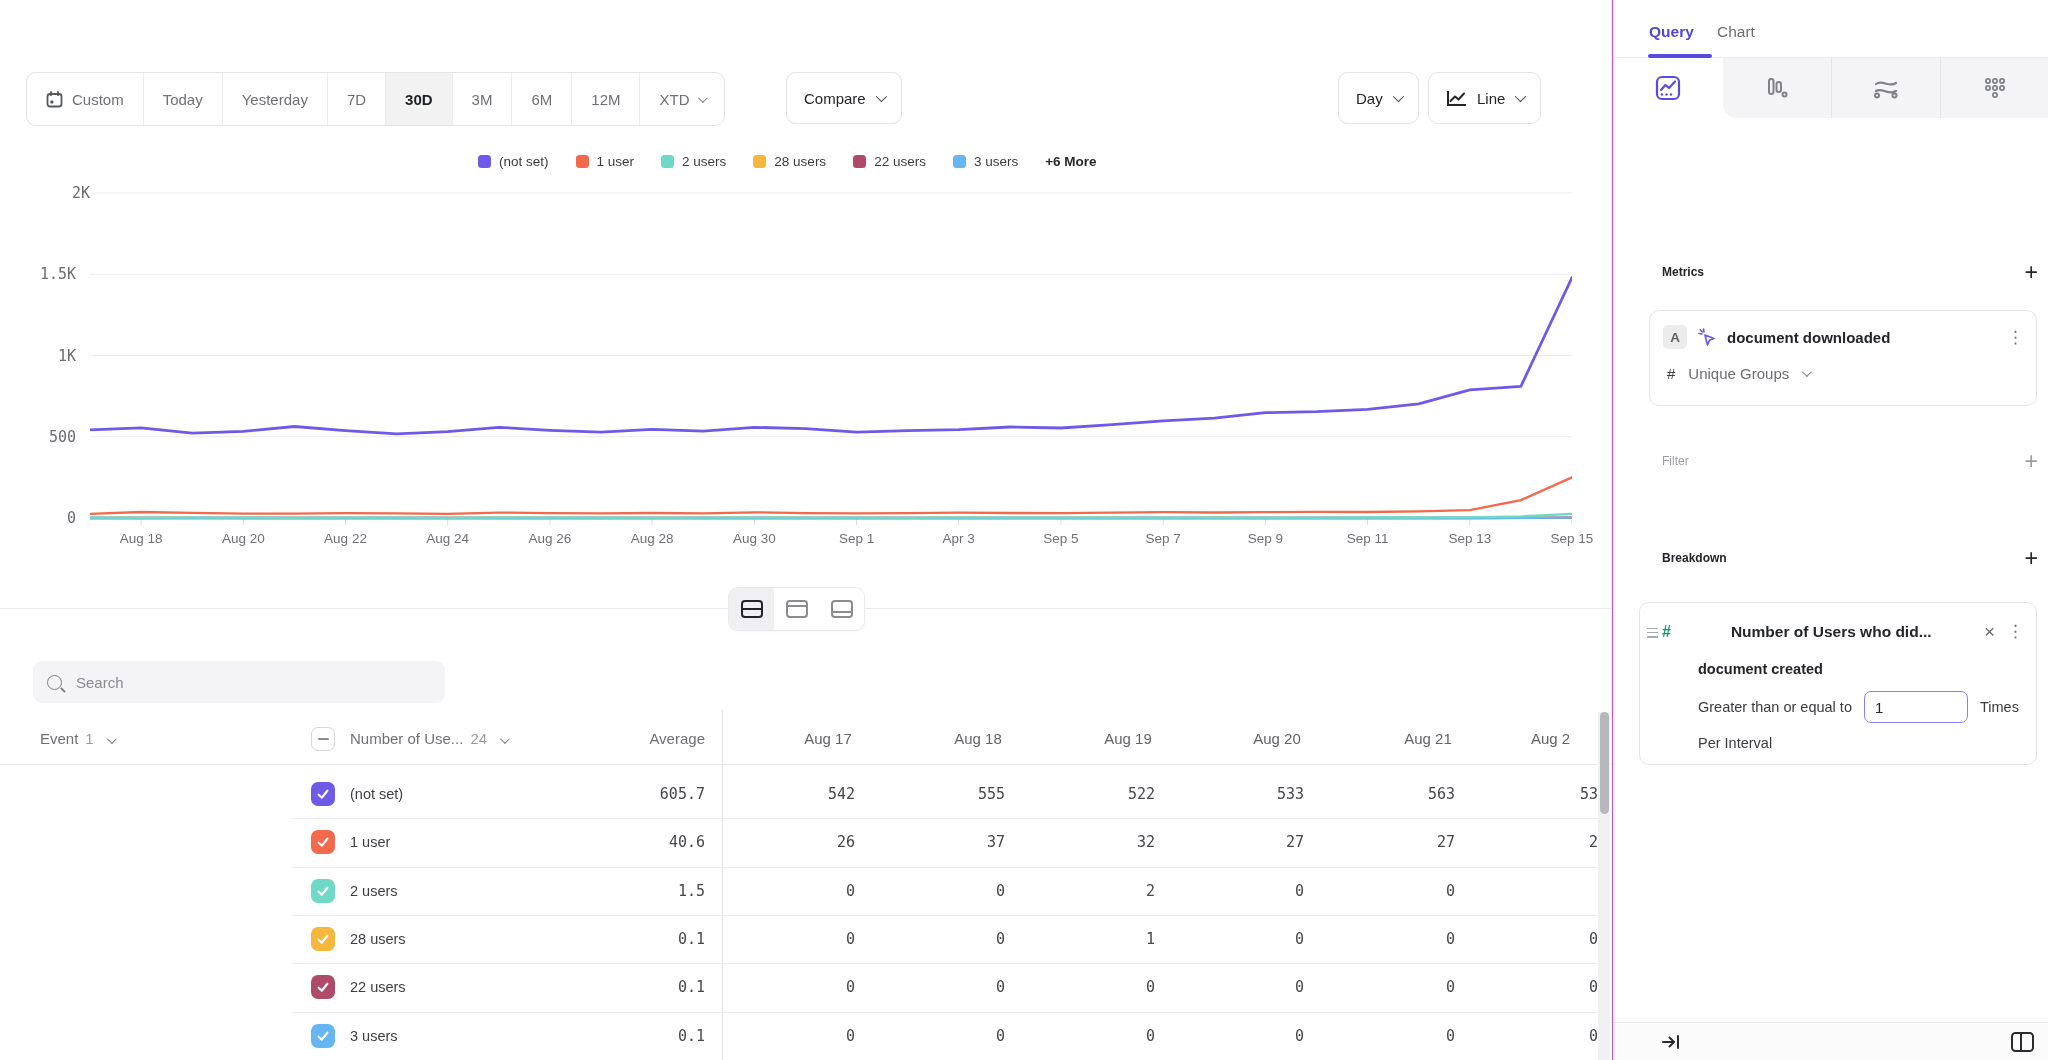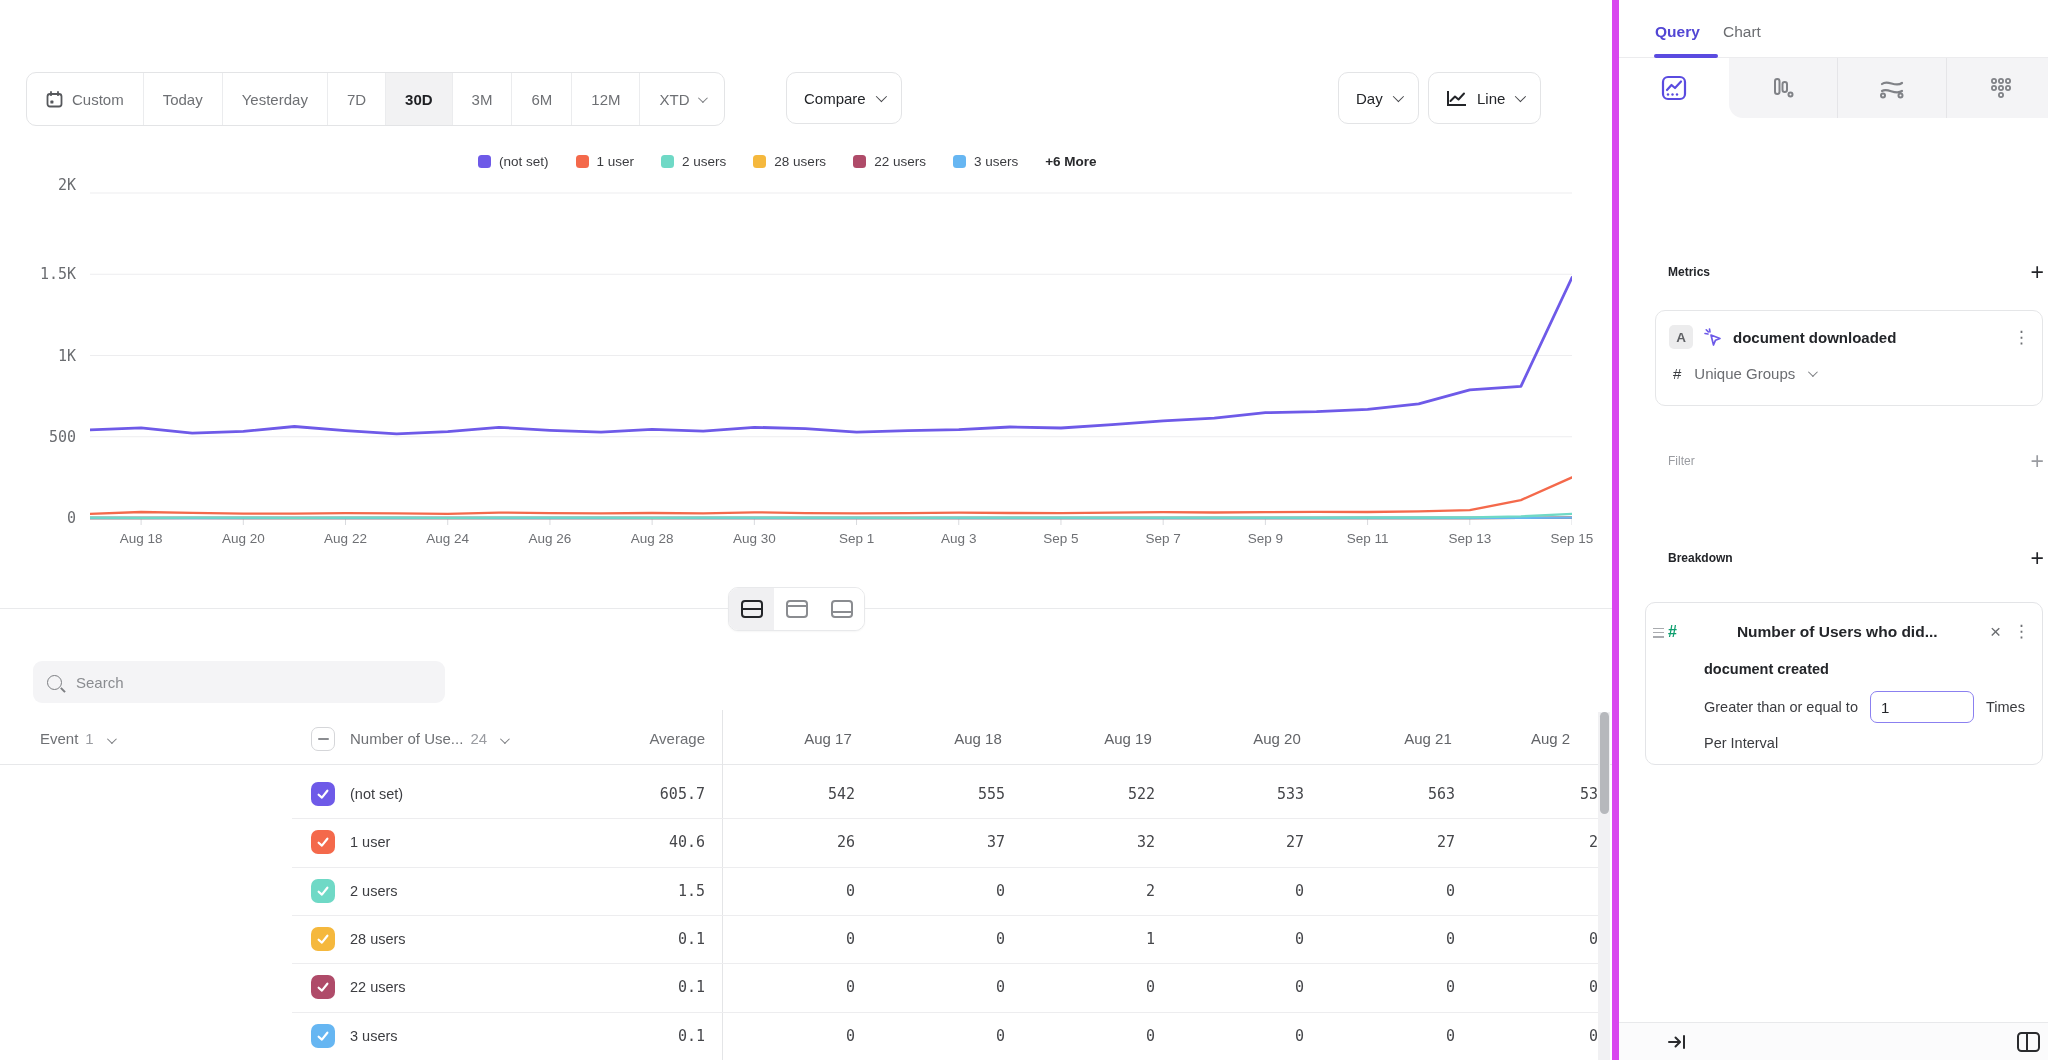--- a/index.html
+++ b/index.html
@@ -70,21 +70,21 @@
   .ckbox.header::after{content:"";width:11px;height:2px;background:#8a8c90;border-radius:1px;}
   .row-label{position:absolute;left:350px;font-size:14.5px;color:#3c3d41;white-space:nowrap;}
   .cellv{position:absolute;text-align:right;font-size:15px;color:#46474b;white-space:nowrap;}
   .date-h{position:absolute;top:714px;height:50px;line-height:50px;width:150px;text-align:center;
      font-size:15px;color:#626468;}
   .vscroll-track{position:absolute;left:1598px;top:712px;width:12px;height:348px;background:#f1f1f3;}
   .vscroll-thumb{position:absolute;left:1600px;top:712px;width:9px;height:102px;background:#b6b8bc;border-radius:5px;}
 
   
   .rpanel{position:absolute;left:1612px;top:0;width:436px;height:1060px;background:#fff;
-     border-left:7px solid #d946ef;box-sizing:border-box;}
+     border-left:1px solid #d946ef;box-sizing:border-box;}
   .rtabs{position:absolute;left:0;top:0;width:436px;height:58px;border-bottom:1px solid #ececee;box-sizing:border-box;}
   .rtab{position:absolute;top:12px;height:45px;line-height:40px;font-size:15.5px;color:#6b6d71;cursor:pointer;}
   .rtab.active{color:#5246d4;font-weight:700;}
   .runderline{position:absolute;left:35px;top:54px;width:64px;height:4px;background:#5a4be0;border-radius:3px;}
   .ct-row{position:absolute;left:1px;top:58px;width:435px;height:60px;display:flex;}
   .ct-cell{flex:1;display:flex;align-items:center;justify-content:center;cursor:pointer;}
   .ct-gray{flex:3;display:flex;background:#f4f4f6;border-bottom-left-radius:14px;}
   .ct-gray .ct-cell{border-left:1px solid #e5e5e8;}
   .ct-gray .ct-cell:first-child{border-left:none;}
 
@@ -219,21 +219,21 @@
         <div style="display: inline;">3 users</div>
       </div>
       <div class="lg-more">+6 More</div>
     </div>
 
   <div id="yaxis">
       <div class="ylab mono" style="top: 509px;">0</div>
       <div class="ylab mono" style="top: 427.75px;">500</div>
       <div class="ylab mono" style="top: 346.5px;">1K</div>
       <div class="ylab mono" style="top: 265.25px;">1.5K</div>
-      <div class="ylab mono" style="top: 176px;">2K</div>
+      <div class="ylab mono" style="top: 184px; margin-left: 14px;">2K</div>
     </div>
   <svg id="chart-svg" class="abs" style="left:90px;top:183px;" width="1482" height="345">
       <line x1="0" x2="1482" y1="335" y2="335" stroke="#e4e5e7" stroke-width="1"></line>
       <line x1="0" x2="1482" y1="253.75" y2="253.75" stroke="#ededef" stroke-width="1"></line>
       <line x1="0" x2="1482" y1="172.5" y2="172.5" stroke="#ededef" stroke-width="1"></line>
       <line x1="0" x2="1482" y1="91.25" y2="91.25" stroke="#ededef" stroke-width="1"></line>
       <line x1="0" x2="1482" y1="10" y2="10" stroke="#ededef" stroke-width="1"></line>
       <line x1="51.10344827586207" x2="51.10344827586207" y1="335" y2="342" stroke="#d9dade" stroke-width="1"></line>
       <line x1="153.31034482758622" x2="153.31034482758622" y1="335" y2="342" stroke="#d9dade" stroke-width="1"></line>
       <line x1="255.51724137931035" x2="255.51724137931035" y1="335" y2="342" stroke="#d9dade" stroke-width="1"></line>
@@ -258,21 +258,21 @@
     </svg>
   <div id="xaxis">
       <div class="xlab" style="left: 91.1034px;">Aug 18</div>
       <div class="xlab" style="left: 193.31px;">Aug 20</div>
       <div class="xlab" style="left: 295.517px;">Aug 22</div>
       <div class="xlab" style="left: 397.724px;">Aug 24</div>
       <div class="xlab" style="left: 499.931px;">Aug 26</div>
       <div class="xlab" style="left: 602.138px;">Aug 28</div>
       <div class="xlab" style="left: 704.345px;">Aug 30</div>
       <div class="xlab" style="left: 806.552px;">Sep 1</div>
-      <div class="xlab" style="left: 908.759px;">Aug 3</div>
+      <div class="xlab" style="left: 908.759px;">Apr 3</div>
       <div class="xlab" style="left: 1010.97px;">Sep 5</div>
       <div class="xlab" style="left: 1113.17px;">Sep 7</div>
       <div class="xlab" style="left: 1215.38px;">Sep 9</div>
       <div class="xlab" style="left: 1317.59px;">Sep 11</div>
       <div class="xlab" style="left: 1419.79px;">Sep 13</div>
       <div class="xlab" style="left: 1522px;">Sep 15</div>
     </div>
 
   <div class="mid-divider"></div>
   <div class="vtoggle">

